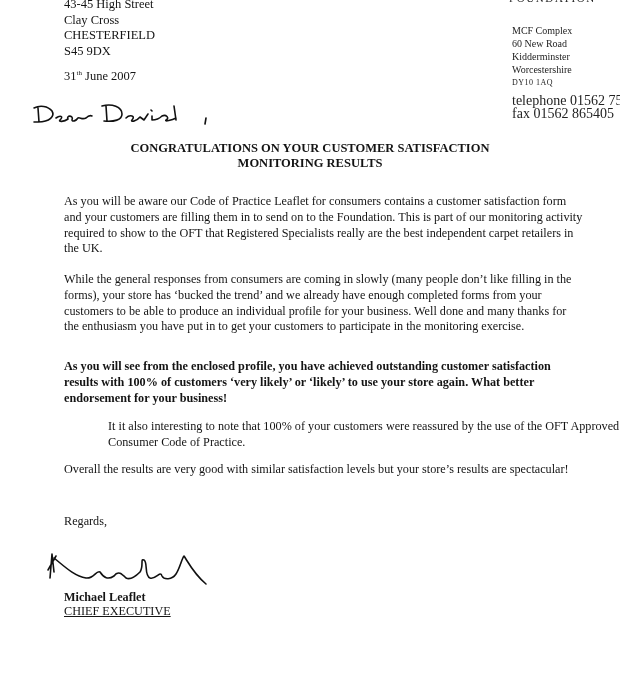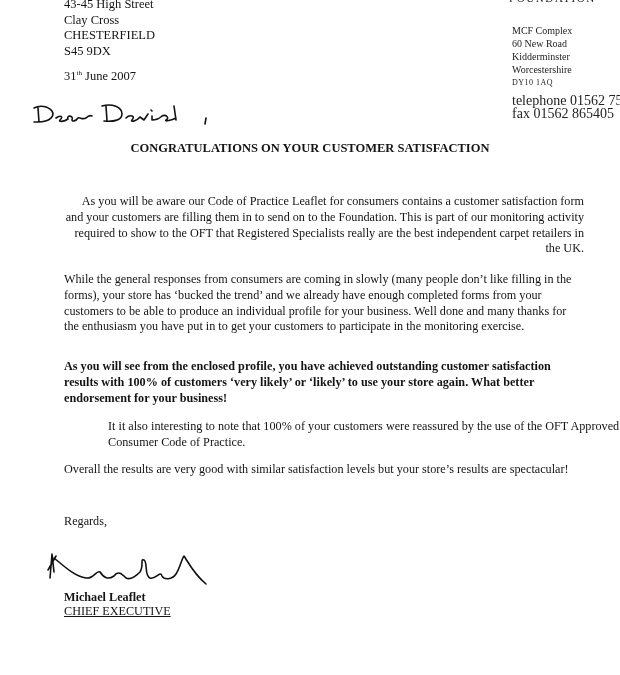--- a/index.html
+++ b/index.html
@@ -10,21 +10,21 @@
   .date { left: 64px; top: 69px; font-size: 12.5px; }
   .date sup { font-size: 7px; vertical-align: 5px; }
   .org-name { left: 509px; top: -8px; font-size: 11px; letter-spacing: 1.6px; color: #222; }
   .org-addr { left: 512px; top: 24px; font-size: 10px; line-height: 13px; color: #222; }
   .org-addr .pc { font-size: 8px; letter-spacing: 0.5px; }
   .org-contact { left: 512px; top: 94px; font-size: 14px; line-height: 13px; color: #222; white-space: nowrap; }
   .salutation { left: 30px; top: 98px; }
   .title { left: 0; width: 620px; top: 141px; text-align: center; font-weight: bold;
            font-size: 12.5px; line-height: 15px; }
   .para { left: 64px; width: 520px; font-size: 12.2px; line-height: 15.8px; }
-  .p1 { top: 194px; text-align: right; }
+  .p1 { top: 194px; }
   .p2 { top: 272px; }
   .p3 { top: 359px; font-weight: bold; }
   .p4 { top: 419px; margin-left: 44px; }
   .p5 { top: 462px; }
   .regards { left: 64px; top: 514px; font-size: 12.2px; }
   .signature { left: 44px; top: 548px; }
   .signer { left: 64px; top: 590px; font-size: 12.2px; font-weight: bold; }
   .signer-title { left: 64px; top: 604px; font-size: 12.2px; text-decoration: underline; }
 </style>
 </head>
@@ -70,20 +70,21 @@
       <path d="M96 20 C100 16, 106 18, 102 22 C100 24, 106 24, 110 19 L114 22 L118 16 M122 18 L122 22 C126 22, 130 20, 132 18 C136 16, 140 20, 136 22 C134 24, 142 22, 146 20 M144 8 L146 22"></path>
       <path d="M121 12 L122 13"></path>
 
       <path d="M176 20 L175 26"></path>
     </g>
   </svg>
 </div>
 
 <div class="abs title">
   <div>CONGRATULATIONS ON YOUR CUSTOMER SATISFACTION</div>
+  <div>MONITORING RESULTS</div>
 </div>
 
 <div class="abs para p1">As you will be aware our Code of Practice Leaflet for consumers contains a customer satisfaction form and your customers are filling them in to send on to the Foundation.  This is part of our monitoring activity required to show to the OFT that Registered Specialists really are the best independent carpet retailers in the UK.</div>
 <div class="abs para p2">While the general responses from consumers are coming in slowly (many people don’t like filling in the forms), your store has ‘bucked the trend’ and we already have enough completed forms from your customers to be able to produce an individual profile for your business. Well done and many thanks for the enthusiasm you have put in to get your customers to participate in the monitoring exercise.</div>
 <div class="abs para p3">As you will see from the enclosed profile, you have achieved outstanding customer satisfaction results with 100% of customers ‘very likely’ or ‘likely’ to use your store again.  What better endorsement for your business!</div>
 <div class="abs para p4">It it also interesting to note that 100% of your customers were reassured by the use of the OFT Approved Consumer Code of Practice.</div>
 <div class="abs para p5">Overall the results are very good with similar satisfaction levels but your store’s results are spectacular!</div>
 
 <div class="abs regards">Regards,</div>
 

